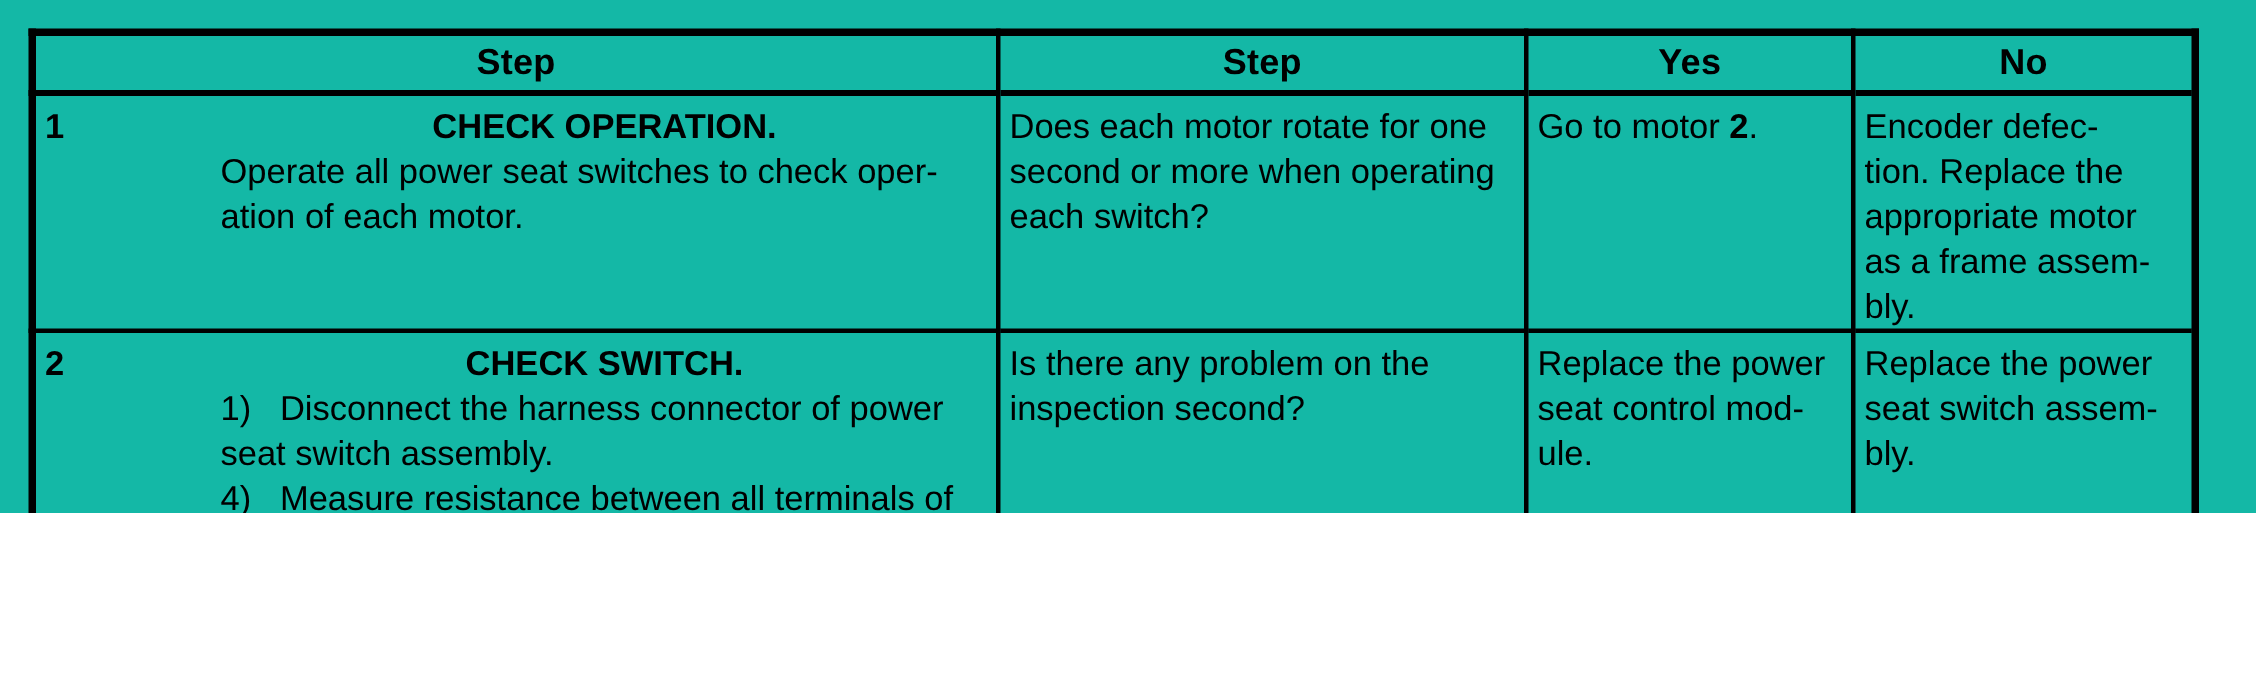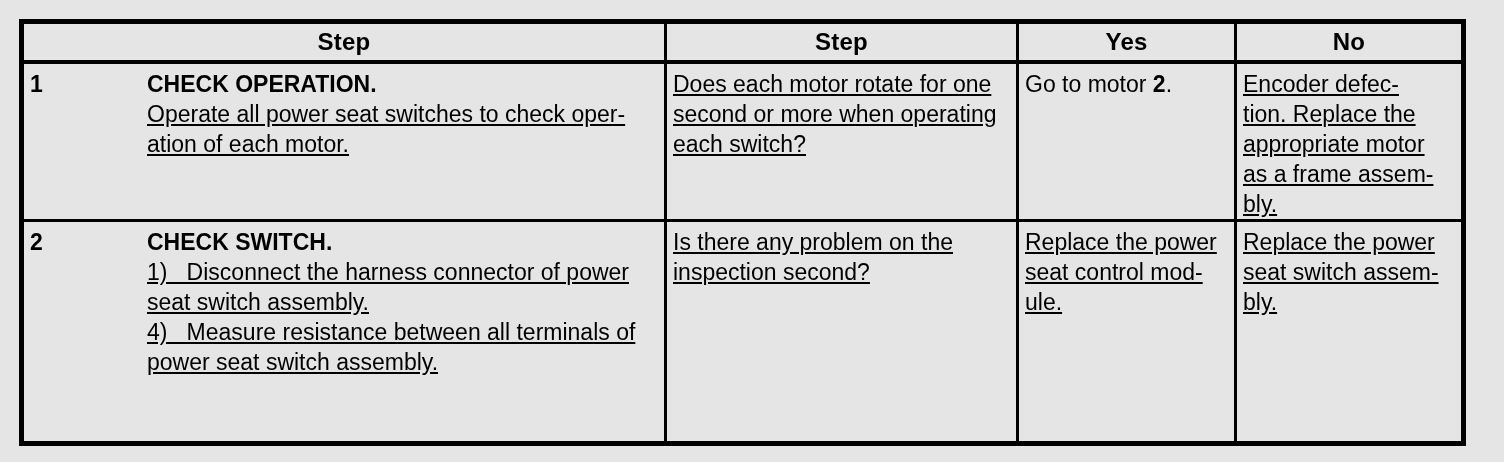--- a/index.html
+++ b/index.html
@@ -5,22 +5,22 @@
   html, body {
     margin: 0;
     padding: 0;
     background: #ffffff;
     font-family: "Liberation Sans", sans-serif;
     color: #000000;
   }
   .page {
     position: relative;
     width: 1504px;
-    height: 462px;
-    background: #e5e5e5;
+    height: 342px;
+    background: #14b8a6;
     overflow: hidden;
   }
   table.diag {
     position: absolute;
     left: 19px;
     top: 19px;
     width: 1442px;
     border-collapse: collapse;
     table-layout: fixed;
     border: 5px solid #000000;
@@ -37,31 +37,31 @@
     letter-spacing: 0.2px;
   }
   table.diag td {
     border: 3px solid #000000;
     vertical-align: top;
     padding: 5px 5px 0 6px;
     font-size: 23px;
     line-height: 30px;
     overflow: hidden;
   }
-  .lines { white-space: pre; text-decoration: underline; }
+  .lines { white-space: pre; }
   .row1 td { height: 150px; }
   .row2 td { height: 214px; }
   .step-flex { display: flex; align-items: flex-start; }
   .step-num {
     flex: 0 0 117px;
     width: 117px;
     font-weight: bold;
   }
   .step-body { flex: 1 1 auto; min-width: 0; }
-  .step-title { font-weight: bold; }
+  .step-title { font-weight: bold; text-align: center; }
   .bold-ref { font-weight: bold; }
 </style>
 </head>
 <body>
 
 <div class="page">
   <table class="diag">
     <colgroup>
       <col style="width:644px">
       <col style="width:352px">

